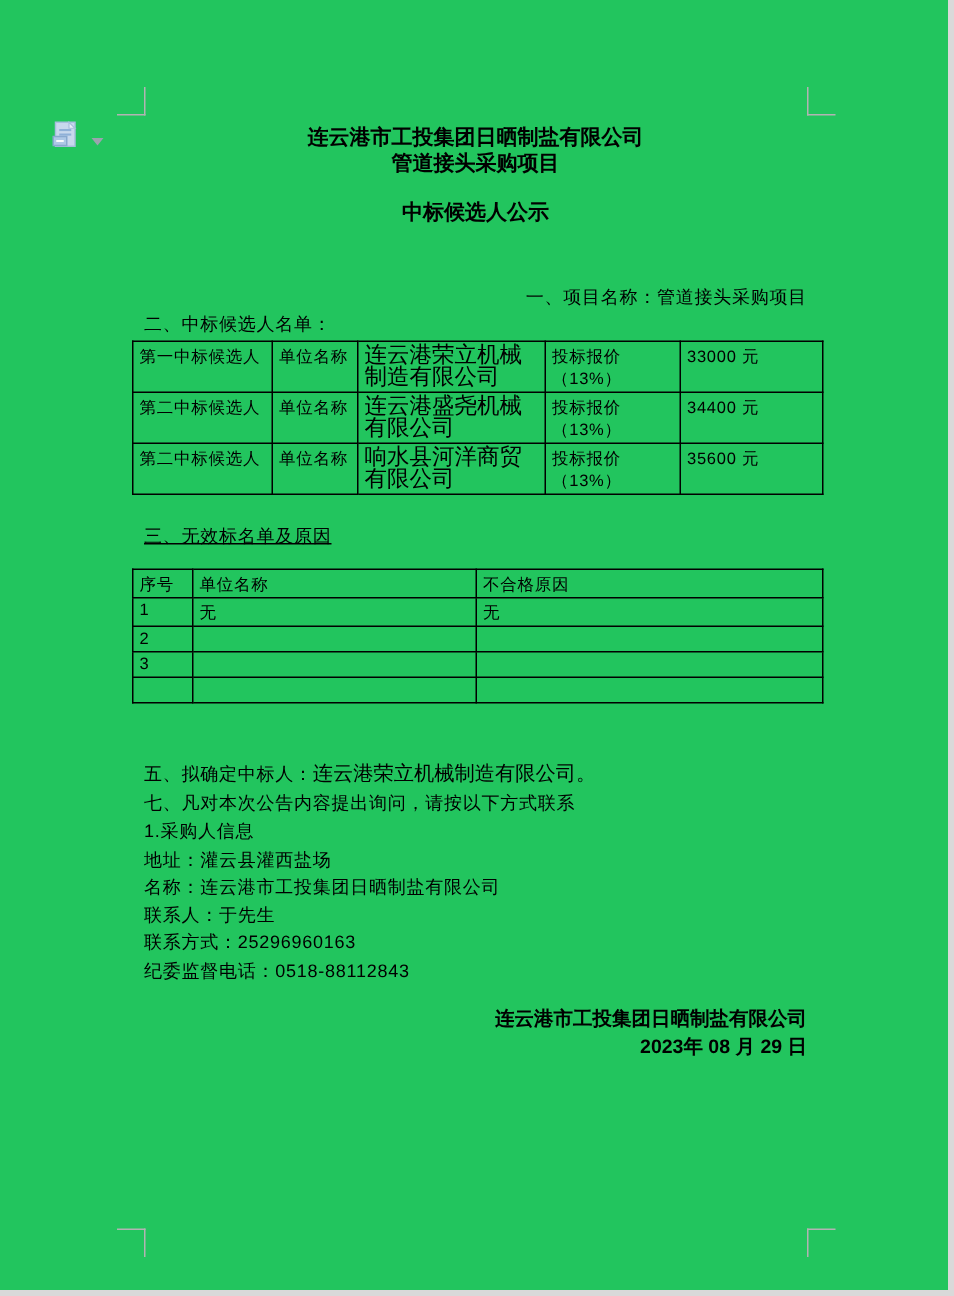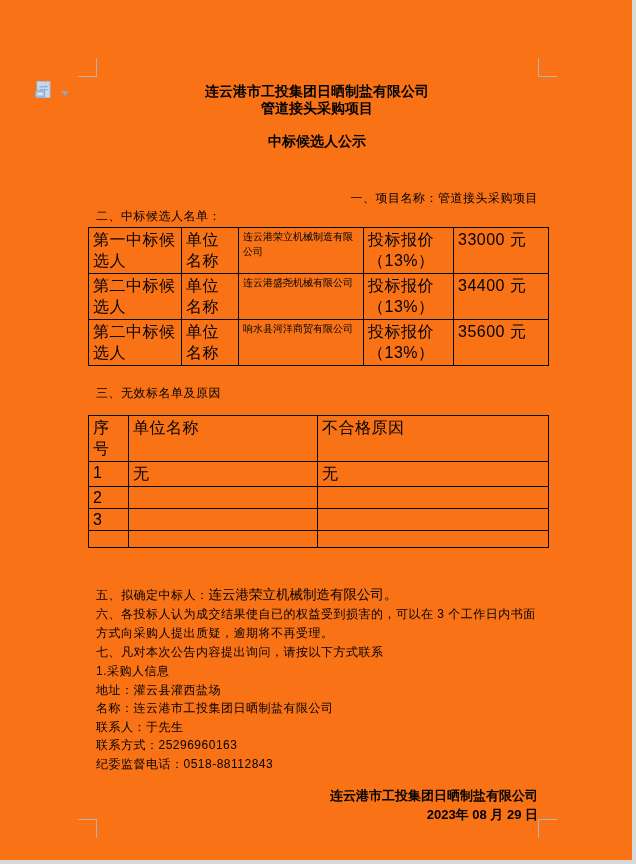--- a/index.html
+++ b/index.html
@@ -14,21 +14,21 @@
     position: relative;
     width: 636px;
     height: 864px;
     background: #d9d9d9;
   }
   .page {
     position: absolute;
     left: 0; top: 0;
     width: 632px;
     height: 860px;
-    background: #f97316;
+    background: #22c55e;
   }
   
   .cropmark { position: absolute; width: 19px; height: 19px; }
   .cropmark.tl { left: 78px; top: 58px; border-right: 1px solid #b3b3b3; border-bottom: 1px solid #b3b3b3; }
   .cropmark.tr { left: 538px; top: 58px; border-left: 1px solid #b3b3b3; border-bottom: 1px solid #b3b3b3; }
   .cropmark.bl { left: 78px; top: 819px; border-right: 1px solid #b3b3b3; border-top: 1px solid #b3b3b3; }
   .cropmark.br { left: 538px; top: 819px; border-left: 1px solid #b3b3b3; border-top: 1px solid #b3b3b3; }
 
   
   .paste-btn {
@@ -58,51 +58,51 @@
   .title.t1 { margin-top: 6px; }
   .title.t2 { margin-top: 1px; }
   .title.t3 { margin-top: 17px; }
 
   .para {
     font-size: 12px;
     line-height: 18px;
     letter-spacing: 0.5px;
   }
   .p-item1 { margin-top: 40px; text-align: right; }
-  .p-item3 { margin-top: 18px; }
+  .p-item3 { margin-top: 18px; text-decoration: underline; }
   .p-item5 { margin-top: 37px; line-height: 19px; }
   .p-item5 .company-big { font-size: 13.5px; letter-spacing: 0; }
   .p-item6 { line-height: 19px; }
   .p-item7 { line-height: 19px; }
   .contact-line { line-height: 18.5px; }
 
   table {
     border-collapse: collapse;
     table-layout: fixed;
     margin-left: -8px;
     width: 460px;
   }
   td, th {
     border: 1px solid #000;
-    font-size: 16px;
+    font-size: 11px;
     font-weight: normal;
     text-align: left;
     vertical-align: top;
     padding: 2px 3px 1px 4px;
     letter-spacing: 0.5px;
     overflow: hidden;
   }
   .tbl-candidates { margin-top: 2px; }
   .tbl-candidates tr { height: 34px; }
   .tbl-candidates .col-rank  { width: 93px; }
   .tbl-candidates .col-ulabel{ width: 57px; }
   .tbl-candidates .col-comp  { width: 125px; }
   .tbl-candidates .col-plabel{ width: 90px; }
   .tbl-candidates .col-price { width: 95px; }
-  .tbl-candidates td.cell-company { font-size: 10px; line-height: 15px; letter-spacing: 0; padding-top: 1px; }
+  .tbl-candidates td.cell-company { font-size: 15px; line-height: 15px; letter-spacing: 0; padding-top: 1px; }
 
   .tbl-invalid { margin-top: 13px; padding-left: 35px; }
   .tbl-invalid tr { height: 17px; }
   .tbl-invalid .col-no   { width: 40px; }
   .tbl-invalid .col-unit { width: 189px; }
   .tbl-invalid .col-why  { width: 231px; }
 
   .footer {
     margin-top: 13px;
     text-align: right;
@@ -210,21 +210,20 @@
           </tr>
           <tr>
             <td></td>
             <td></td>
             <td></td>
           </tr>
         </tbody>
       </table>
 
       <p class="para p-item5"><span>五、拟确定中标人：</span><span class="company-big">连云港荣立机械制造有限公司。</span></p>
-      <p class="para p-item6">六、各投标人认为成交结果使自已的权益受到损害的，可以在 3 个工作日内书面方式向采购人提出质疑，逾期将不再受理。</p>
       <p class="para p-item7">七、凡对本次公告内容提出询问，请按以下方式联系</p>
 
       <p class="para contact-line">1.采购人信息</p>
       <p class="para contact-line">地址：灌云县灌西盐场</p>
       <p class="para contact-line">名称：连云港市工投集团日晒制盐有限公司</p>
       <p class="para contact-line">联系人：于先生</p>
       <p class="para contact-line">联系方式：25296960163</p>
       <p class="para contact-line">纪委监督电话：0518-88112843</p>
 
       <div class="footer">

